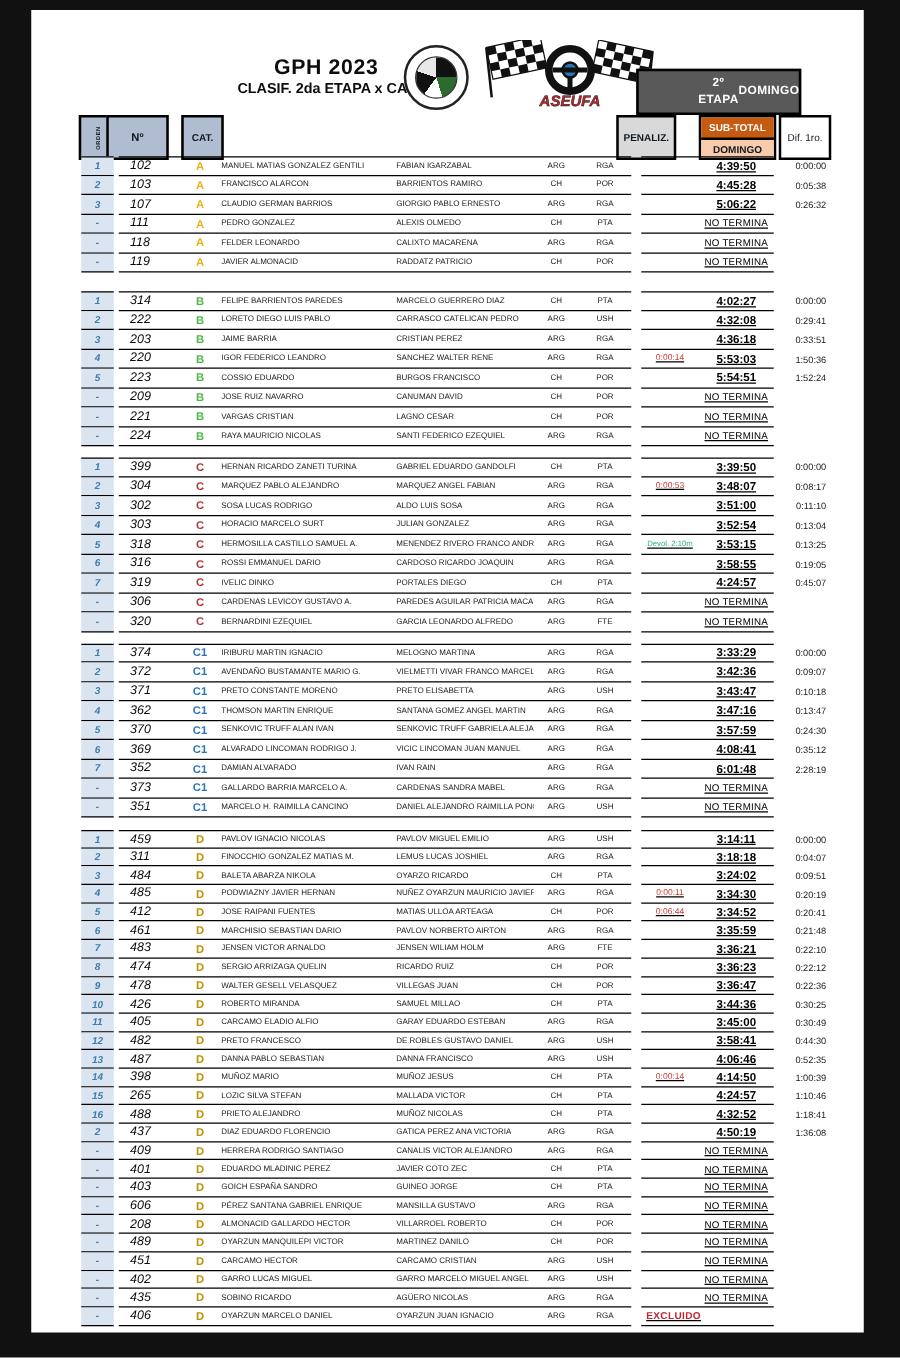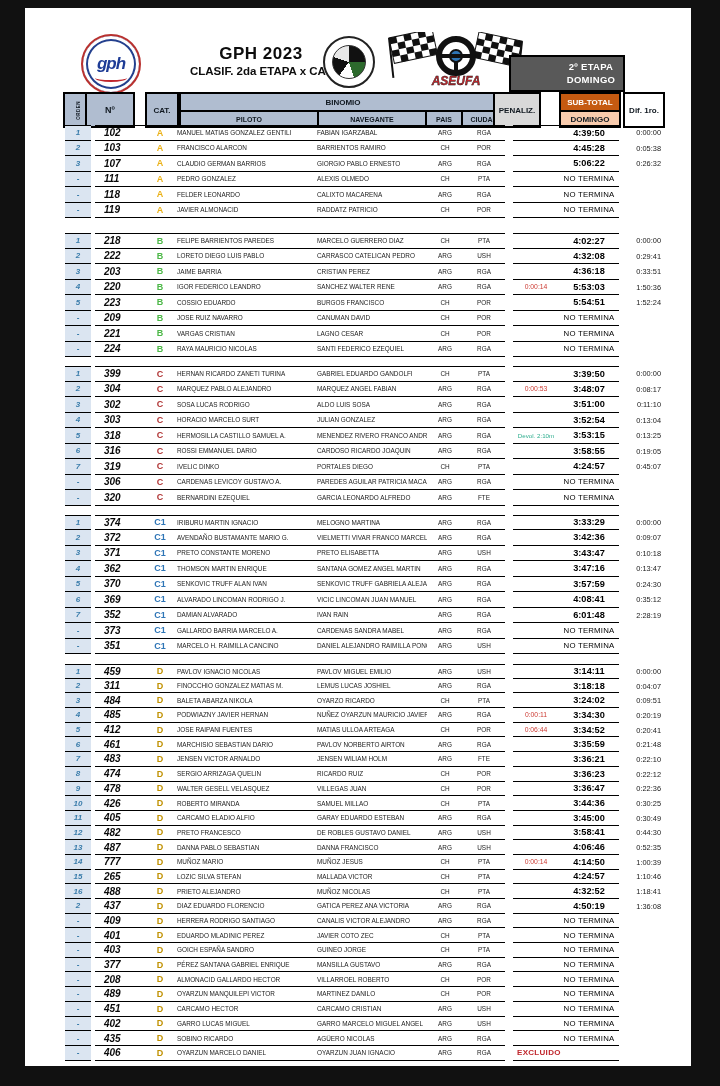--- a/index.html
+++ b/index.html
@@ -30,23 +30,23 @@
     border:2px solid #222;background:#fff;display:flex;align-items:center;justify-content:center;
   }
   .logo-club .club-inner{
     width:32px;height:32px;border-radius:50%;
     background:conic-gradient(#111 0 25%, #2d6a2d 25% 45%, #fff 45% 60%, #111 60% 80%, #e8e8e8 80% 100%);
     border:1px solid #333;
   }
   .logo-flags{position:absolute;left:356px;top:24px;width:150px;height:60px;}
   
   .etapa-box{
-    position:absolute;left:484px;top:47px;width:116px;height:37px;box-sizing:border-box;
+    position:absolute;left:484px;top:47px;width:132px;height:37px;box-sizing:border-box;
     background:var(--etapa-bg,#595959);border:2.5px solid #000;
-    display:flex;flex-direction:column;align-items:center;justify-content:center;
+    display:flex;flex-direction:row;align-items:center;justify-content:center;
     color:#fff;font-weight:bold;font-size:9.5px;line-height:1.35;text-align:center;letter-spacing:.3px;padding-left:48px;
   }
   
   .header-table{position:absolute;left:0;top:84px;width:100%;height:36px;}
   .hbox{
     position:absolute;box-sizing:border-box;border:2px solid #000;background:var(--hdr-bg,#b0bdd0);
     display:flex;align-items:center;justify-content:center;
     font-weight:bold;color:#101820;height:36px;top:0;
   }
   .hb-orden{left:38px;width:30px;font-size:4.5px;}
@@ -58,58 +58,54 @@
   .hb-binomio .bino-bottom{flex:1;display:flex;}
   .hb-binomio .bino-bottom span{display:flex;align-items:center;justify-content:center;font-size:7px;box-sizing:border-box;}
   .bb-piloto{width:138px;border-right:2px solid #000;}
   .bb-nav{width:108px;border-right:2px solid #000;}
   .bb-pais{width:36px;border-right:2px solid #000;}
   .bb-ciu{flex:1;}
   .hb-pen{left:468px;width:48px;font-size:8px;background:var(--penaliz-bg,#d9d9d9);}
   .hb-subtot{left:534px;width:62px;flex-direction:column;padding:0;justify-content:stretch;align-items:stretch;background:#fff;}
   .hb-subtot .st-top{height:16px;display:flex;align-items:center;justify-content:center;font-size:8px;color:#fff;background:var(--subtotal-bg,#c55a11);border-bottom:2px solid #000;}
   .hb-subtot .st-bottom{flex:1;display:flex;align-items:center;justify-content:center;font-size:8px;background:var(--domingo-bg,#f8cbad);}
-  .hb-dif{left:598px;width:42px;font-size:8px;background:#fff;font-weight:bold;}
+  .hb-dif{left:598px;width:42px;font-size:8px;background:#fff;font-weight:normal;}
   
   .sections{position:absolute;left:40px;top:117px;width:600px;}
   .section{margin:0;}
   .row{display:flex;align-items:stretch;height:15.5px;}
   .section.dense .row{height:14.7px;}
   .cell{display:flex;align-items:center;box-sizing:border-box;overflow:hidden;white-space:nowrap;}
   .c-pos{width:26px;background:var(--pos-bg,#dbe5f1);color:var(--pos-text,#3b7dab);
          font-style:italic;font-weight:bold;font-size:8px;justify-content:center;
          border-bottom:1.6px solid #000;}
   .g1{width:4px;}
   .seg{display:flex;border-bottom:1.6px solid #000;box-sizing:border-box;}
   .seg.main{width:410px;}
-  .seg.time{width:106px;}
+  .seg.time{width:106px;text-decoration:underline;}
   .g2{width:8px;}
   .row.first .c-pos,.row.first .seg{border-top:1.6px solid #000;}
-  .c-no{width:48px;font-weight:bold;font-style:italic;font-size:10px;color:#0a0a0a;padding-left:9px;}
+  .c-no{width:48px;font-weight:normal;font-style:italic;font-size:10px;color:#0a0a0a;padding-left:9px;}
   .c-cat{width:34px;font-weight:bold;font-size:9px;justify-content:center;}
   .c-pil{width:140px;font-size:6.4px;color:#1a1a1a;}
   .c-nav{width:110px;font-size:6.4px;color:#1a1a1a;}
   .c-pais{width:36px;font-size:6.4px;justify-content:center;color:#1a1a1a;}
   .c-ciu{width:42px;font-size:6.4px;justify-content:center;color:#1a1a1a;}
   .c-pen{width:46px;font-size:6.8px;justify-content:center;color:var(--pen-red,#cc3b33);}
   .c-pen.green{color:var(--devol-green,#2fae8f);font-size:6.2px;}
   .c-tot{width:60px;font-weight:bold;font-size:9.2px;justify-content:center;color:#000;}
   .c-tot.nt{font-weight:normal;font-size:7.8px;letter-spacing:.2px;}
   .seg.time .excl{display:flex;align-items:center;font-weight:bold;font-size:8px;color:var(--excl-red,#c0272d);padding-left:4px;letter-spacing:.3px;}
   .c-dif{width:44px;font-size:7.4px;justify-content:flex-end;padding-right:2px;color:#1a1a1a;}
 </style>
 </head>
 <body style="background: rgb(17, 17, 17);">
 
 <div class="paper">
 
-  <div class="logo-gph">
-    <span class="gph-text">gph</span>
-    <span class="gph-swoosh"></span>
-  </div>
 
   <div class="title-block">
     <div class="title-line1">GPH 2023</div>
     <div class="title-line2">CLASIF. 2da ETAPA x CAT</div>
   </div>
 
   <div class="logo-club">
     <div class="club-inner"></div>
   </div>
 
@@ -169,29 +165,20 @@
     <div>2º ETAPA</div>
     <div>DOMINGO</div>
   </div>
 
   <div class="header-table">
     <div class="hbox hb-orden">
       <span class="vert">ORDEN</span>
     </div>
     <div class="hbox hb-no">Nº</div>
     <div class="hbox hb-cat">CAT.</div>
-    <div class="hbox hb-binomio">
-      <div class="bino-top">BINOMIO</div>
-      <div class="bino-bottom">
-        <span class="bb-piloto">PILOTO</span>
-        <span class="bb-nav">NAVEGANTE</span>
-        <span class="bb-pais">PAIS</span>
-        <span class="bb-ciu">CIUDAD</span>
-      </div>
-    </div>
     <div class="hbox hb-pen">PENALIZ.</div>
     <div class="hbox hb-subtot">
       <div class="st-top">SUB-TOTAL</div>
       <div class="st-bottom">DOMINGO</div>
     </div>
     <div class="hbox hb-dif">Dif. 1ro.</div>
   </div>
 
   <div class="sections" id="sections">
       <div class="section" style="margin-bottom: 15px;">
@@ -302,21 +289,21 @@
             <span class="cell c-tot nt">NO TERMINA</span>
           </div>
           <span class="cell c-dif"></span>
         </div>
       </div>
       <div class="section" style="margin-bottom: 9px;">
         <div class="row first">
           <span class="cell c-pos">1</span>
           <span class="g1"></span>
           <div class="seg main">
-            <span class="cell c-no">218</span>
+            <span class="cell c-no">314</span>
             <span class="cell c-cat" style="color: rgb(77, 184, 72);">B</span>
             <span class="cell c-pil">FELIPE BARRIENTOS PAREDES</span>
             <span class="cell c-nav">MARCELO GUERRERO DIAZ</span>
             <span class="cell c-pais">CH</span>
             <span class="cell c-ciu">PTA</span>
           </div>
           <span class="g2"></span>
           <div class="seg time">
             <span class="cell c-pen"></span>
             <span class="cell c-tot">4:02:27</span>
@@ -1010,21 +997,21 @@
           <div class="seg time">
             <span class="cell c-pen"></span>
             <span class="cell c-tot">4:06:46</span>
           </div>
           <span class="cell c-dif">0:52:35</span>
         </div>
         <div class="row">
           <span class="cell c-pos">14</span>
           <span class="g1"></span>
           <div class="seg main">
-            <span class="cell c-no">777</span>
+            <span class="cell c-no">398</span>
             <span class="cell c-cat" style="color: rgb(192, 145, 0);">D</span>
             <span class="cell c-pil">MUÑOZ MARIO</span>
             <span class="cell c-nav">MUÑOZ JESUS</span>
             <span class="cell c-pais">CH</span>
             <span class="cell c-ciu">PTA</span>
           </div>
           <span class="g2"></span>
           <div class="seg time">
             <span class="cell c-pen">0:00:14</span>
             <span class="cell c-tot">4:14:50</span>
@@ -1136,21 +1123,21 @@
           <div class="seg time">
             <span class="cell c-pen"></span>
             <span class="cell c-tot nt">NO TERMINA</span>
           </div>
           <span class="cell c-dif"></span>
         </div>
         <div class="row">
           <span class="cell c-pos">-</span>
           <span class="g1"></span>
           <div class="seg main">
-            <span class="cell c-no">377</span>
+            <span class="cell c-no">606</span>
             <span class="cell c-cat" style="color: rgb(192, 145, 0);">D</span>
             <span class="cell c-pil">PÉREZ SANTANA GABRIEL ENRIQUE</span>
             <span class="cell c-nav">MANSILLA GUSTAVO</span>
             <span class="cell c-pais">ARG</span>
             <span class="cell c-ciu">RGA</span>
           </div>
           <span class="g2"></span>
           <div class="seg time">
             <span class="cell c-pen"></span>
             <span class="cell c-tot nt">NO TERMINA</span>

